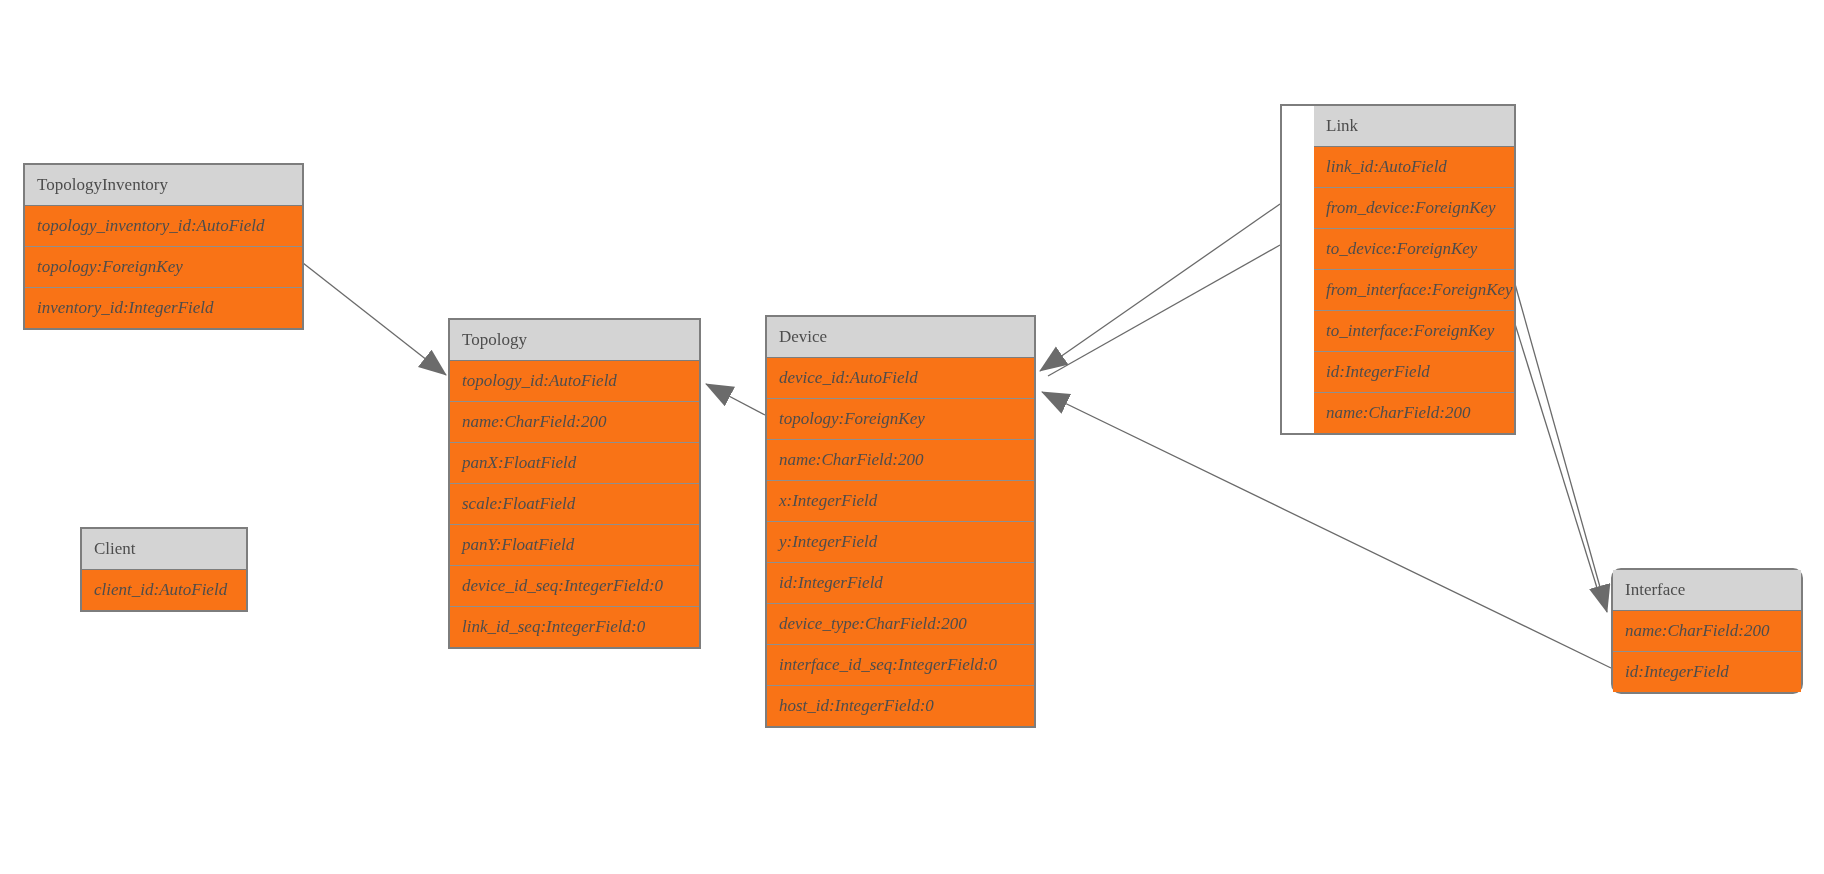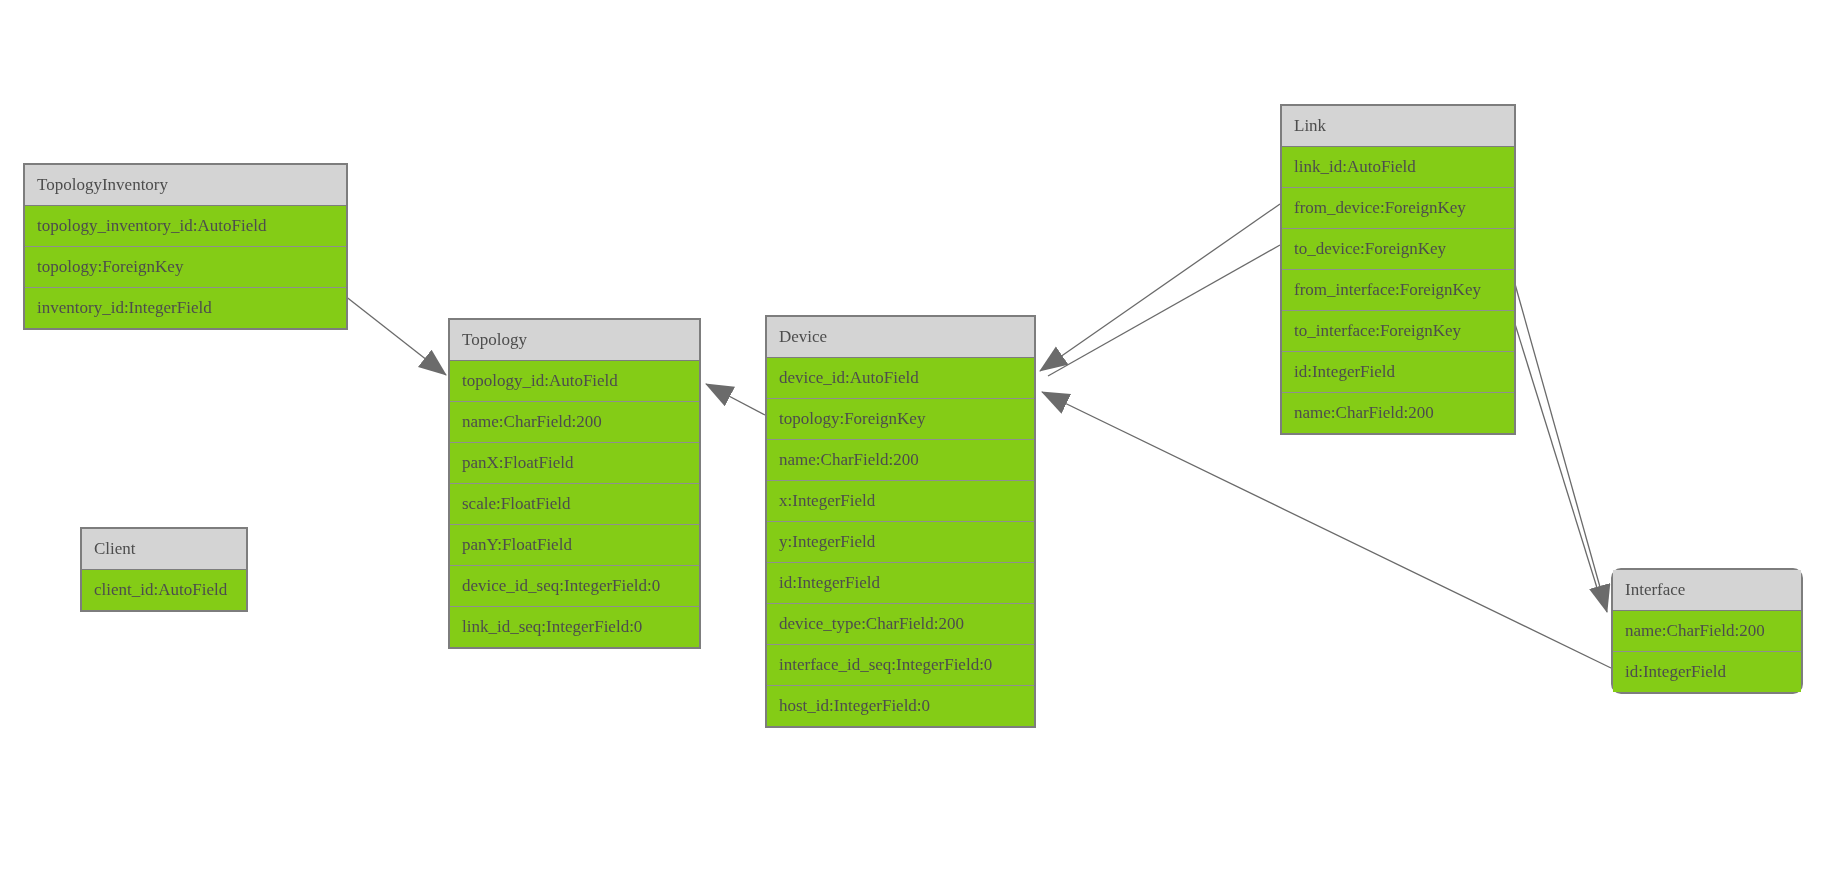--- a/index.html
+++ b/index.html
@@ -34,21 +34,22 @@
     white-space: nowrap;
     overflow: hidden;
   }
   .field-row {
     height: 40px;
     line-height: 40px;
     padding: 0 12px;
     border-bottom: 1px solid #8f8f8f;
     white-space: nowrap;
     overflow: hidden;
-    background: #84cc16;
+    background: #f97316;
+    font-style: italic;
   }
   .field-row:last-child { border-bottom: none; }
   .edge-line {
     stroke: #6a6a6a;
     stroke-width: 1.3;
     fill: none;
   }
 </style>
 </head>
 <body>
@@ -63,21 +64,21 @@
     </defs>
     <line class="edge-line" x1="303" y1="263" x2="446" y2="375" marker-end="url(#arrow)"></line>
     <line class="edge-line" x1="765" y1="415" x2="706" y2="384" marker-end="url(#arrow)"></line>
     <line class="edge-line" x1="1280" y1="204" x2="1040" y2="371" marker-end="url(#arrow)"></line>
     <line class="edge-line" x1="1280" y1="245" x2="1048" y2="376"></line>
     <line class="edge-line" x1="1611" y1="668" x2="1042" y2="392" marker-end="url(#arrow)"></line>
     <line class="edge-line" x1="1515" y1="284" x2="1607" y2="612" marker-end="url(#arrow)"></line>
     <line class="edge-line" x1="1515" y1="324" x2="1602" y2="604"></line>
   </svg>
 
-  <div class="entity" style="left:23px; top:163px; width:325px;">
+  <div class="entity" style="left:23px; top:163px; width:281px;">
     <div class="entity-header">TopologyInventory</div>
     <div class="entity-rows">
         <div class="field-row">topology_inventory_id:AutoField</div>
         <div class="field-row">topology:ForeignKey</div>
         <div class="field-row">inventory_id:IntegerField</div>
       </div>
   </div>
 
   <div class="entity" style="left:448px; top:318px; width:253px;">
     <div class="entity-header">Topology</div>
@@ -107,21 +108,21 @@
         <div class="field-row">name:CharField:200</div>
         <div class="field-row">x:IntegerField</div>
         <div class="field-row">y:IntegerField</div>
         <div class="field-row">id:IntegerField</div>
         <div class="field-row">device_type:CharField:200</div>
         <div class="field-row">interface_id_seq:IntegerField:0</div>
         <div class="field-row">host_id:IntegerField:0</div>
       </div>
   </div>
 
-  <div class="entity" style="left:1280px; top:104px; width:236px;">
+  <div class="entity" style="left:1280px; top:104px; width:236px;padding-left:32px;">
     <div class="entity-header">Link</div>
     <div class="entity-rows">
         <div class="field-row">link_id:AutoField</div>
         <div class="field-row">from_device:ForeignKey</div>
         <div class="field-row">to_device:ForeignKey</div>
         <div class="field-row">from_interface:ForeignKey</div>
         <div class="field-row">to_interface:ForeignKey</div>
         <div class="field-row">id:IntegerField</div>
         <div class="field-row">name:CharField:200</div>
       </div>

